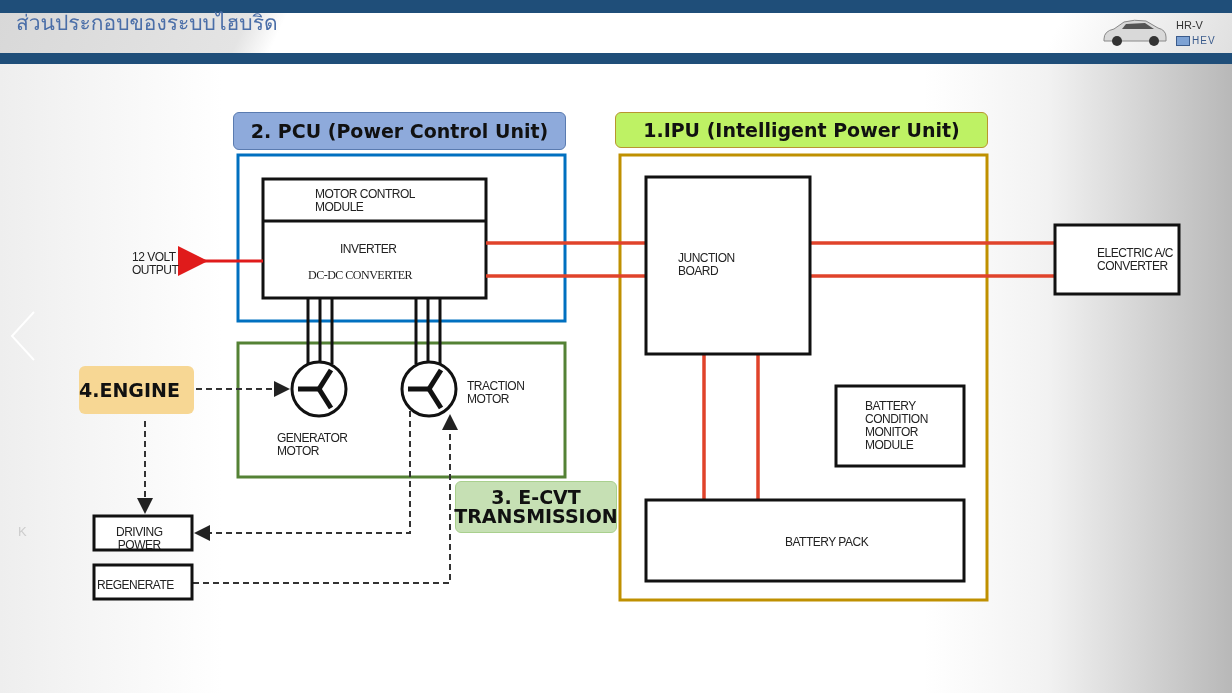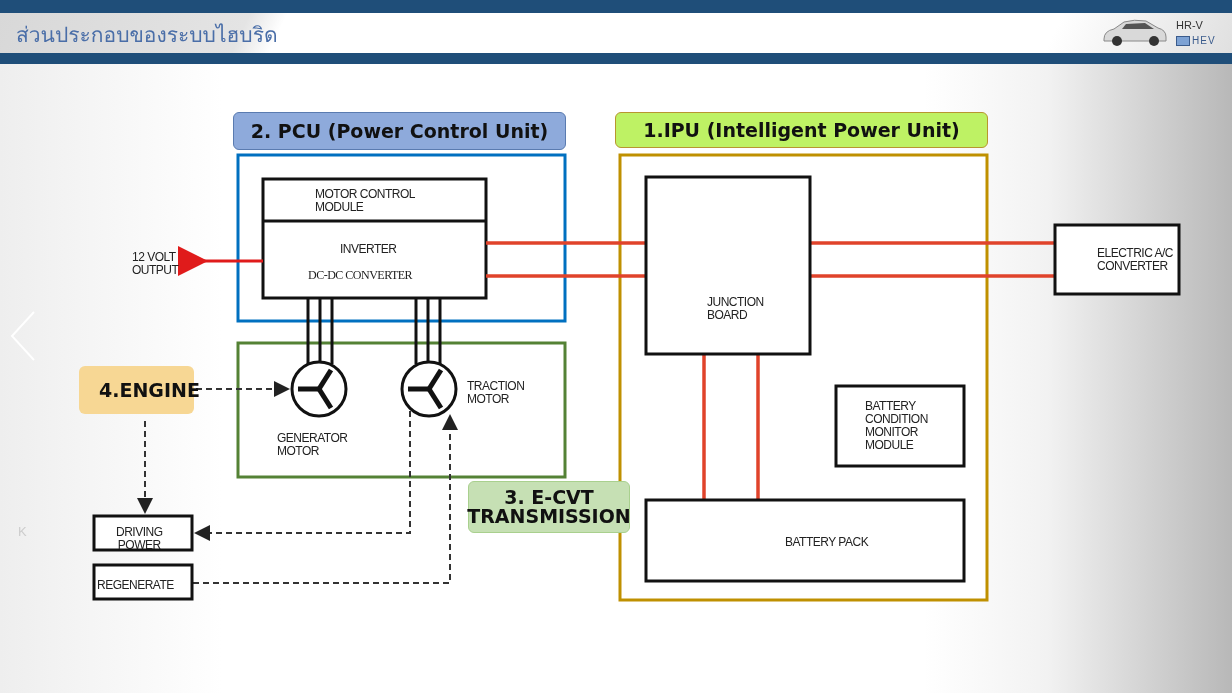--- a/index.html
+++ b/index.html
@@ -3,32 +3,32 @@
 <meta charset="utf-8">
 <style>
   html, body { margin:0; padding:0; }
   body { width:1232px; height:693px; overflow:hidden; position:relative;
     font-family:"Liberation Sans", sans-serif;
     background: linear-gradient(90deg, #eeeeee 0%, #ffffff 18%, #ffffff 75%, #f2f2f2 85%, #b8b8b8 100%); }
   .topbar { position:absolute; left:0; top:0; width:1232px; height:13px; background:#1f4e79; }
   .titleband { position:absolute; left:0; top:13px; width:1232px; height:40px;
     background: linear-gradient(115deg, #d8d8d8 0%, #e4e4e4 20%, #ffffff 23%, #ffffff 85%, #e0e0e0 100%); }
   .bottombar { position:absolute; left:0; top:53px; width:1232px; height:11px; background:#1f4e79; }
-  .page-title { position:absolute; left:16px; top:18px; font-size:21px; color:#4a6ea8; font-family:Liberation Serif, serif; }
+  .page-title { position:absolute; left:16px; top:6px; font-size:21px; color:#4a6ea8; font-family:Liberation Serif, serif; }
   .logo { position:absolute; left:1100px; top:15px; width:130px; height:36px; }
   .logo .car { position:absolute; left:0; top:2px; width:68px; height:30px; }
   .logo .model { position:absolute; left:76px; top:4px; font-size:11px; color:#333; }
   .logo .hev { position:absolute; left:76px; top:20px; font-size:10px; color:#3a5b8c; letter-spacing:1px; }
   .logo .hev .badge { display:inline-block; width:12px; height:8px; border:1px solid #3a5b8c; background:#7da2d4; vertical-align:middle; margin-right:2px;}
   svg.diagram { position:absolute; left:0; top:0; }
   .lbl { position:absolute; display:flex; align-items:center; justify-content:center; font-weight:bold; font-family:"DejaVu Sans", sans-serif; font-size:19px; color:#111; border-radius:6px; text-align:center; line-height:19px; }
   .pcu-lbl { left:233px; top:112px; width:331px; height:36px; background:#8eaadb; border:1px solid #5a7bb0; }
   .ipu-lbl { left:615px; top:112px; width:371px; height:34px; background:#bef264; border:1px solid #b8962f; }
-  .engine-lbl { left:79px; top:366px; width:115px; height:48px; background:#f7d794; justify-content:flex-start; padding-left:20px; box-sizing:border-box; }
-  .ecvt-lbl { left:468px; top:481px; width:160px; height:50px; background:#c6e0b4; border:1px solid #a9d08e; }
+  .engine-lbl { left:79px; top:366px; width:115px; height:48px; background:#f7d794; justify-content:flex-start; padding-left:0; box-sizing:border-box; }
+  .ecvt-lbl { left:455px; top:481px; width:160px; height:50px; background:#c6e0b4; border:1px solid #a9d08e; }
   .t { position:absolute; font-size:12px; color:#222; line-height:13px; letter-spacing:-0.5px; }
   .nav-prev { position:absolute; left:8px; top:310px; width:30px; height:52px; }
   .nav-first { position:absolute; left:18px; top:524px; font-size:13px; color:#ccc; }
 </style>
 </head>
 <body>
 
 <div class="topbar"></div>
 <div class="titleband"></div>
 <div class="bottombar"></div>
@@ -127,21 +127,21 @@
   </div>
 
 <div class="t" style="left:315px;top:188px;"><span>MOTOR CONTROL</span><br><span>MODULE</span></div>
 <div class="t" style="left:340px;top:243px;">INVERTER</div>
 <div class="t" style="left:308px;top:269px;font-family:Liberation Serif, serif;">DC-DC CONVERTER</div>
 <div class="t" style="left:132px;top:251px;"><span>12 VOLT</span><br><span>OUTPUT</span></div>
 <div class="t" style="left:277px;top:432px;"><span>GENERATOR</span><br><span>MOTOR</span></div>
 <div class="t" style="left:467px;top:380px;"><span>TRACTION</span><br><span>MOTOR</span></div>
 <div class="t" style="left:116px;top:520px;text-align:center;margin-top:6px;"><span>DRIVING</span><br><span>POWER</span></div>
 <div class="t" style="left:97px;top:579px;">REGENERATE</div>
-<div class="t" style="left:707px;top:252px;margin-top:44px;"><span>JUNCTION</span><br><span>BOARD</span></div>
+<div class="t" style="left:678px;top:252px;"><span>JUNCTION</span><br><span>BOARD</span></div>
 <div class="t" style="left:865px;top:400px;"><span>BATTERY</span><br><span>CONDITION</span><br><span>MONITOR</span><br><span>MODULE</span></div>
 <div class="t" style="left:749px;top:536px;margin-left:36px;">BATTERY PACK</div>
 <div class="t" style="left:1073px;top:247px;margin-left:24px;"><span>ELECTRIC A/C</span><br><span>CONVERTER</span></div>
 
 <svg class="nav-prev" viewBox="0 0 30 52">
   <polyline points="26,2 4,26 26,50" fill="none" stroke="#ffffff" stroke-width="2"></polyline>
 </svg>
 <div class="nav-first">K</div>
 
 </body></html>

